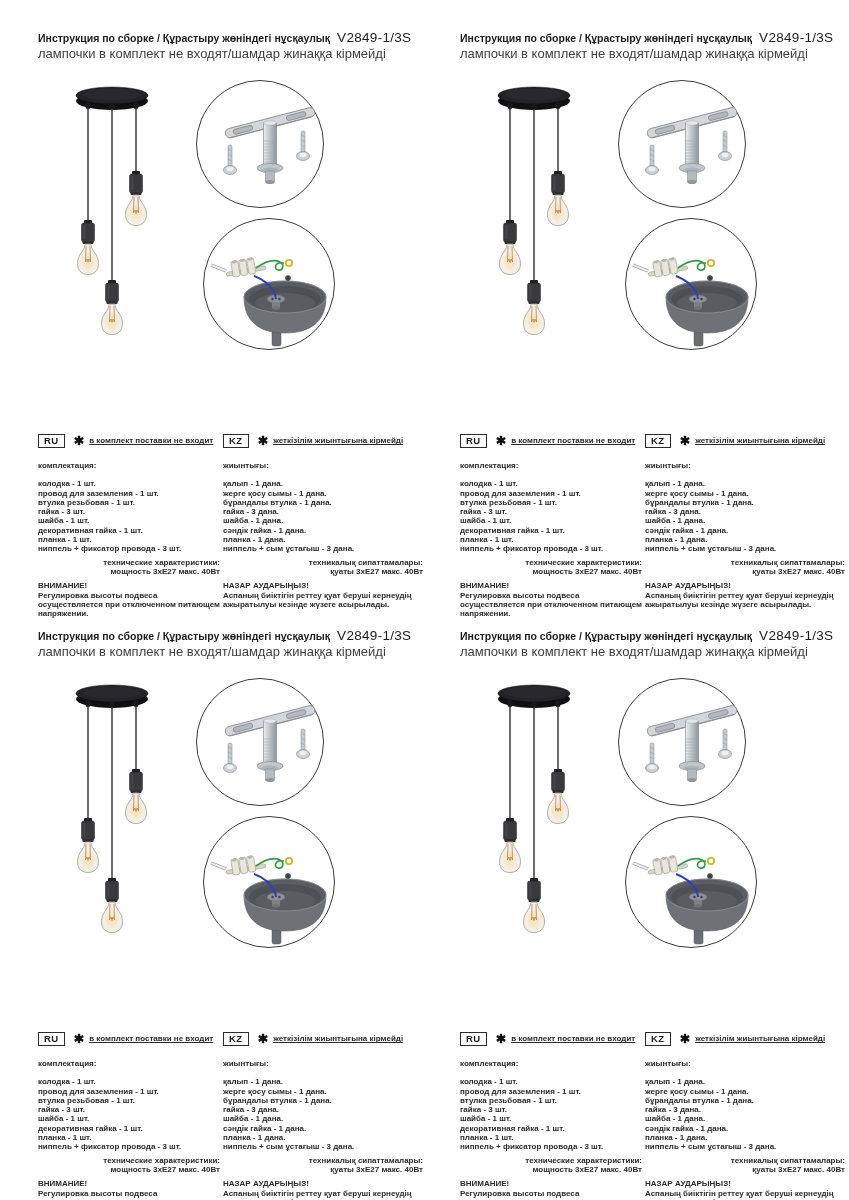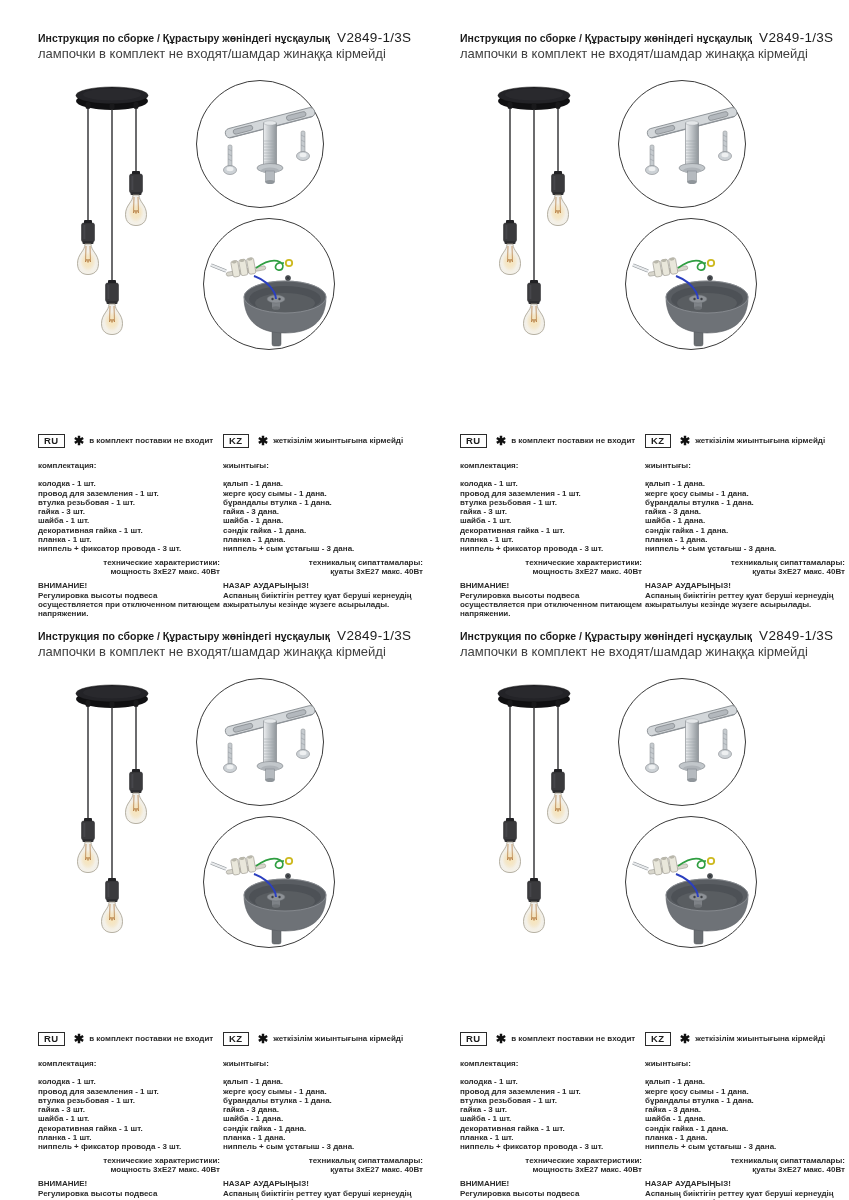--- a/index.html
+++ b/index.html
@@ -23,21 +23,21 @@
   .circle svg { display:block; }
 
   .col { position:absolute; top:392px; font-size:8px; font-weight:bold; color:#2b2b2b; line-height:9.3px;margin-top:42px; }
   .col.ru { left:38px;  width:182px; }
   .col.kz { left:223px; width:200px; }
   .badgerow { display:flex; align-items:center; height:14px; }
   .badge { display:inline-block; border:1.2px solid #2b2b2b; border-radius:50%；
            border-radius:50%; font-size:9.5px; font-weight:bold; color:#1e1e1e;
            padding:0.5px 5px 1.5px; letter-spacing:.5px; }
   .star { font-size:12.5px; color:#111; margin:0 5px 0 9px; line-height:12px; }
-  .note { font-size:8px; font-weight:bold; }
+  .note { font-size:8px; font-weight:bold;text-decoration:underline; }
   .listheader { margin-top:13px; }
   .items { margin-top:9px; }
   .tech { margin-top:4px;text-align:right; }
   .warn { margin-top:5px; }
   .warn-title {}
   .warn-text {}
 </style>
 </head>
 <body>
 

